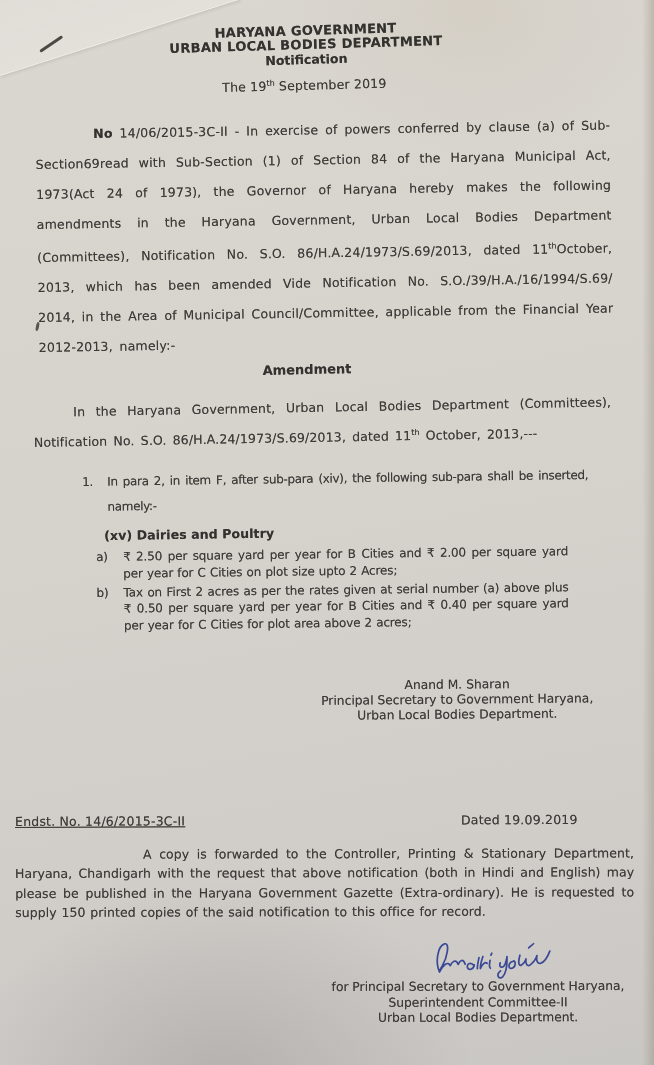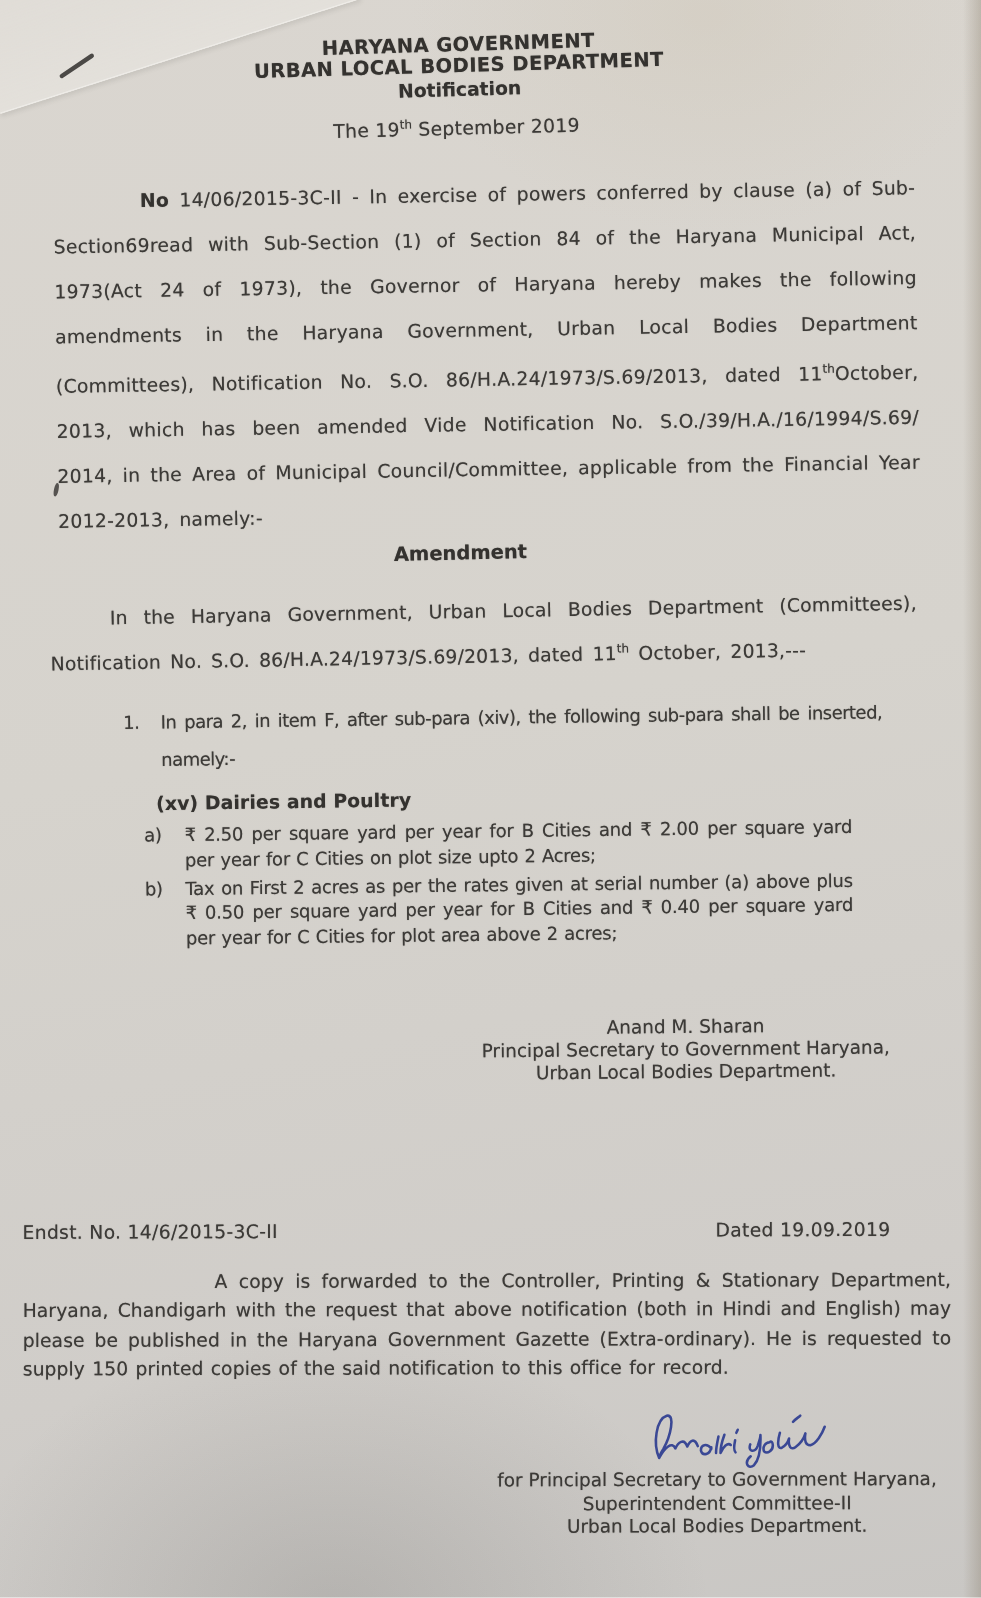--- a/index.html
+++ b/index.html
@@ -114,22 +114,22 @@
     position: absolute; top: 679px; left: 312px; width: 290px;
     font-size: 12.3px; line-height: 15.2px;
     transform: rotate(-0.55deg); transform-origin: left top;
   }
 
   .endst-row {
     position: absolute; top: 814px; left: 0; width: 654px; height: 18px;
     font-size: 12.5px; letter-spacing: 0.2px;
     transform: rotate(-0.2deg); transform-origin: left top;
   }
-  .endst-no { position: absolute; left: 15px; }
-  .endst-date { position: absolute; left: 477px; }
+  .endst-no { position: absolute; left: 15px; text-decoration: underline; }
+  .endst-date { position: absolute; left: 461px; }
 
   .endst-body {
     position: absolute; top: 845px; left: 15px; width: 619px;
     font-size: 12.5px; line-height: 19.3px;
     letter-spacing: 0.05px; word-spacing: 0.8px;
     text-indent: 128px;
     transform: rotate(-0.15deg); transform-origin: left top;
   }
 
   .scribble {

